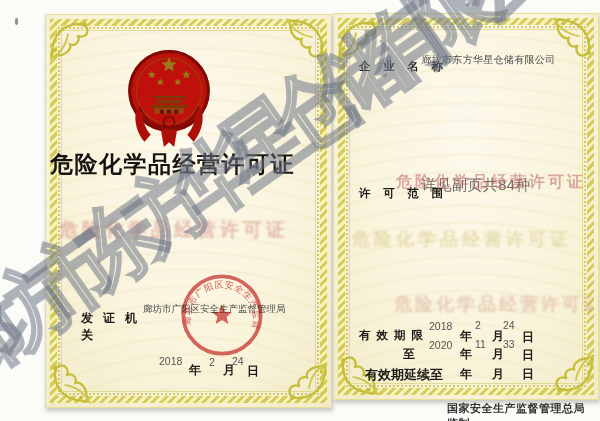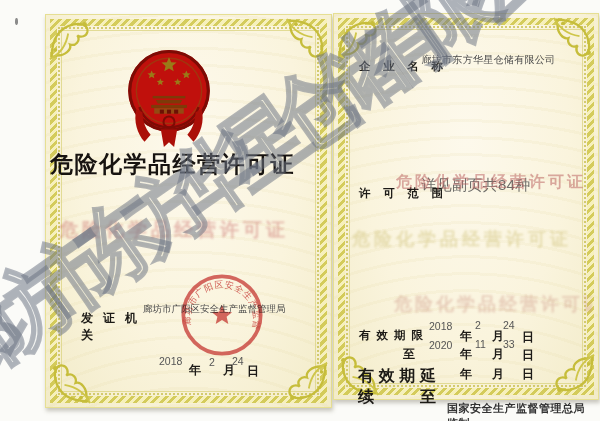--- a/index.html
+++ b/index.html
@@ -215,21 +215,21 @@
   <span class="unit" style="left:188px;top:315px;">日</span>
 
   <span class="unit" style="left:69px;top:332px;">至</span>
   <span class="num" style="left:95px;top:325px;text-align:right;">2020</span>
   <span class="unit" style="left:126px;top:332px;">年</span>
   <span class="num" style="left:141px;top:324px;">11</span>
   <span class="unit" style="left:158px;top:332px;">月</span>
   <span class="num" style="left:169px;top:324px;">33</span>
   <span class="unit" style="left:188px;top:333px;">日</span>
 
-  <span class="lbl" style="position:absolute;left:24px;top:352px;width:78px;font-size:16px;">有效期延续至</span>
+  <span class="lbl" style="position:absolute;left:31px;top:352px;width:78px;font-size:13px;">有效期延续至</span>
   <span class="unit" style="left:126px;top:352px;">年</span>
   <span class="unit" style="left:158px;top:352px;">月</span>
   <span class="unit" style="left:188px;top:352px;">日</span>
 </div>
 
 <div class="footer-note">国家安全生产监督管理总局 监制</div>
 
 <div class="wm">廊坊市东方华星仓储有限公司</div>
 
 <div class="speck"></div>

